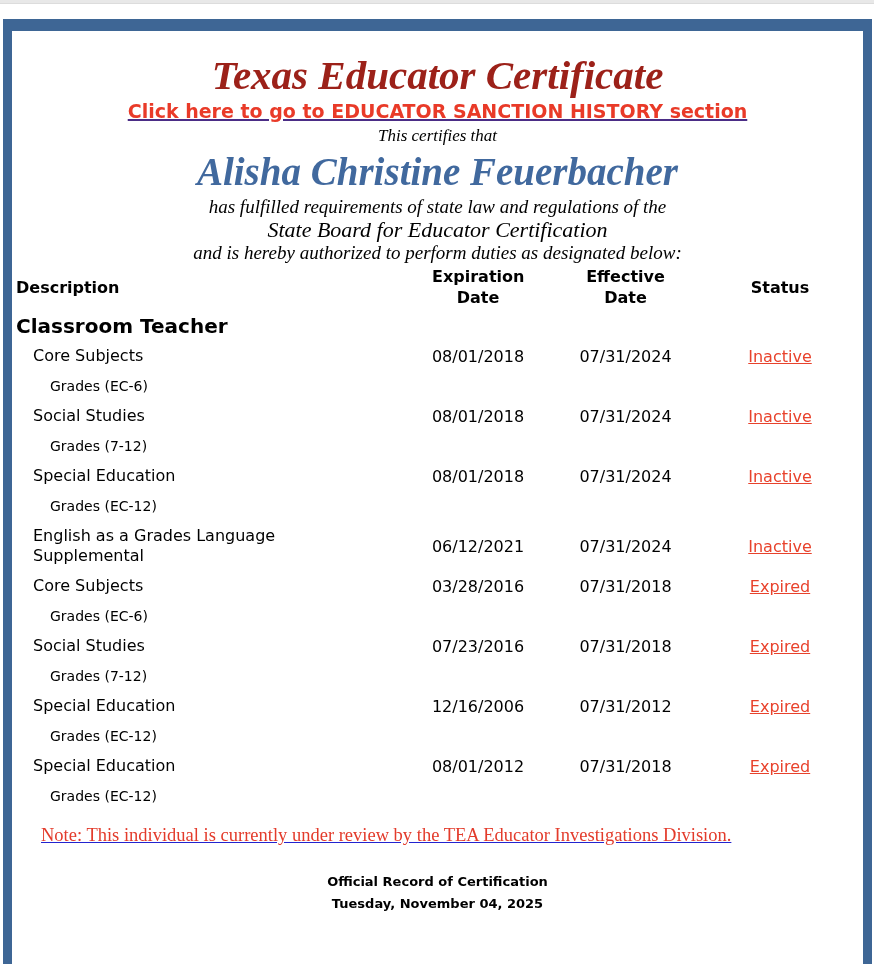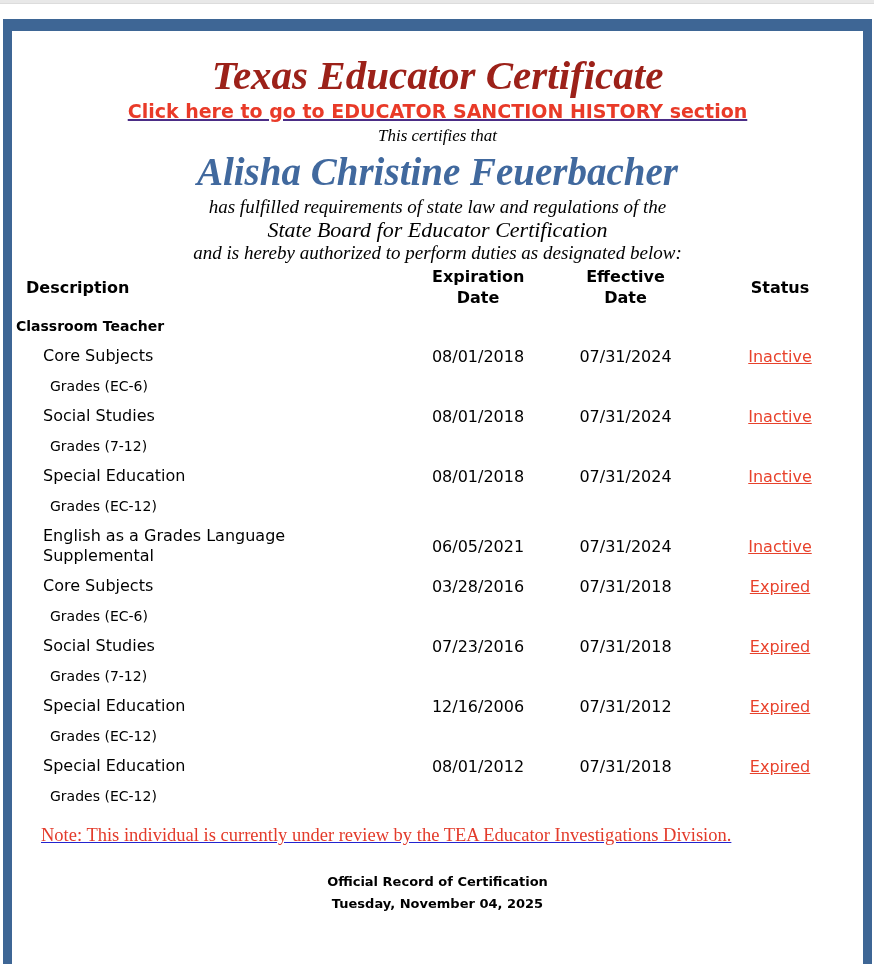--- a/index.html
+++ b/index.html
@@ -84,27 +84,27 @@
     font-size: 16px;
     text-align: center;
     padding: 4px 0 5px 0;
     letter-spacing: 0.5px;
   }
   .row {
     display: grid;
     grid-template-columns: 390px 150px 145px 1fr;
     align-items: center;
   }
-  .cell.desc { text-align: left; padding-left: 13px; }
+  .cell.desc { text-align: left; padding-left: 3px; }
   .cell.date, .cell.status { text-align: center; }
   .thead { min-height: 46px; font-weight: bold; font-size: 16px; }
   .thead .wrap { display: inline-block; max-width: 92px; line-height: 21px; }
   .group-label {
     font-weight: bold;
-    font-size: 14px;
+    font-size: 20px;
     padding-left: 3px;
     line-height: 29px;
     margin-top: 2px;
   }
   .body-row { min-height: 30px; font-size: 16px; }
   .body-row .cert-name { padding-left: 17px; line-height: 20px; }
   .body-row.single .cert-name { line-height: 30px; }
   .grades-line {
     font-size: 14px;
     line-height: 30px;
@@ -194,21 +194,21 @@
       <div class="cell date">07/31/2024</div>
       <div class="cell status"><a class="status-link">Inactive</a></div>
     </div>
     <div class="grades-line">Grades (EC-12)</div>
 
     <div class="row body-row" style="min-height:50px;">
       <div class="cell desc">
         <div class="cert-name">English as a Grades Language</div>
         <div class="cert-name">Supplemental</div>
       </div>
-      <div class="cell date">06/05/2021</div>
+      <div class="cell date">06/12/2021</div>
       <div class="cell date">07/31/2024</div>
       <div class="cell status"><a class="status-link">Inactive</a></div>
     </div>
 
     <div class="row body-row single">
       <div class="cell desc">
           <div class="cert-name">Core Subjects</div>
         </div>
       <div class="cell date">03/28/2016</div>
       <div class="cell date">07/31/2018</div>

